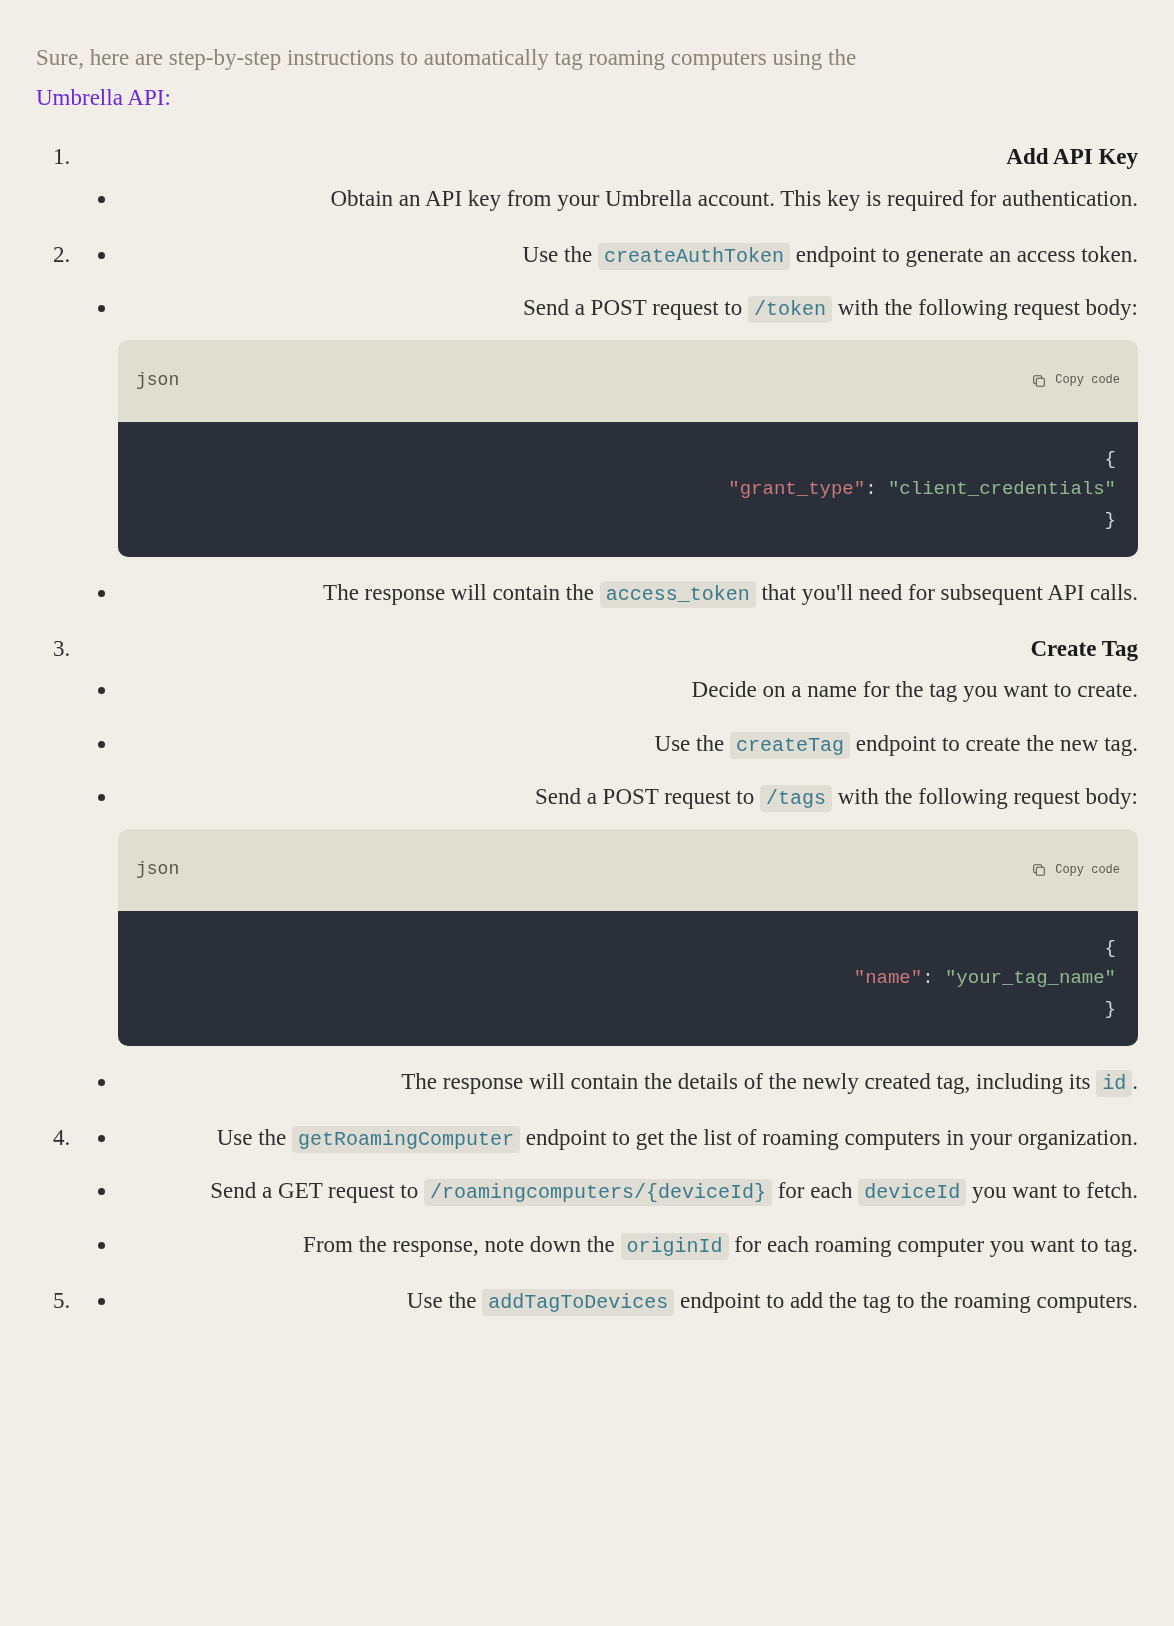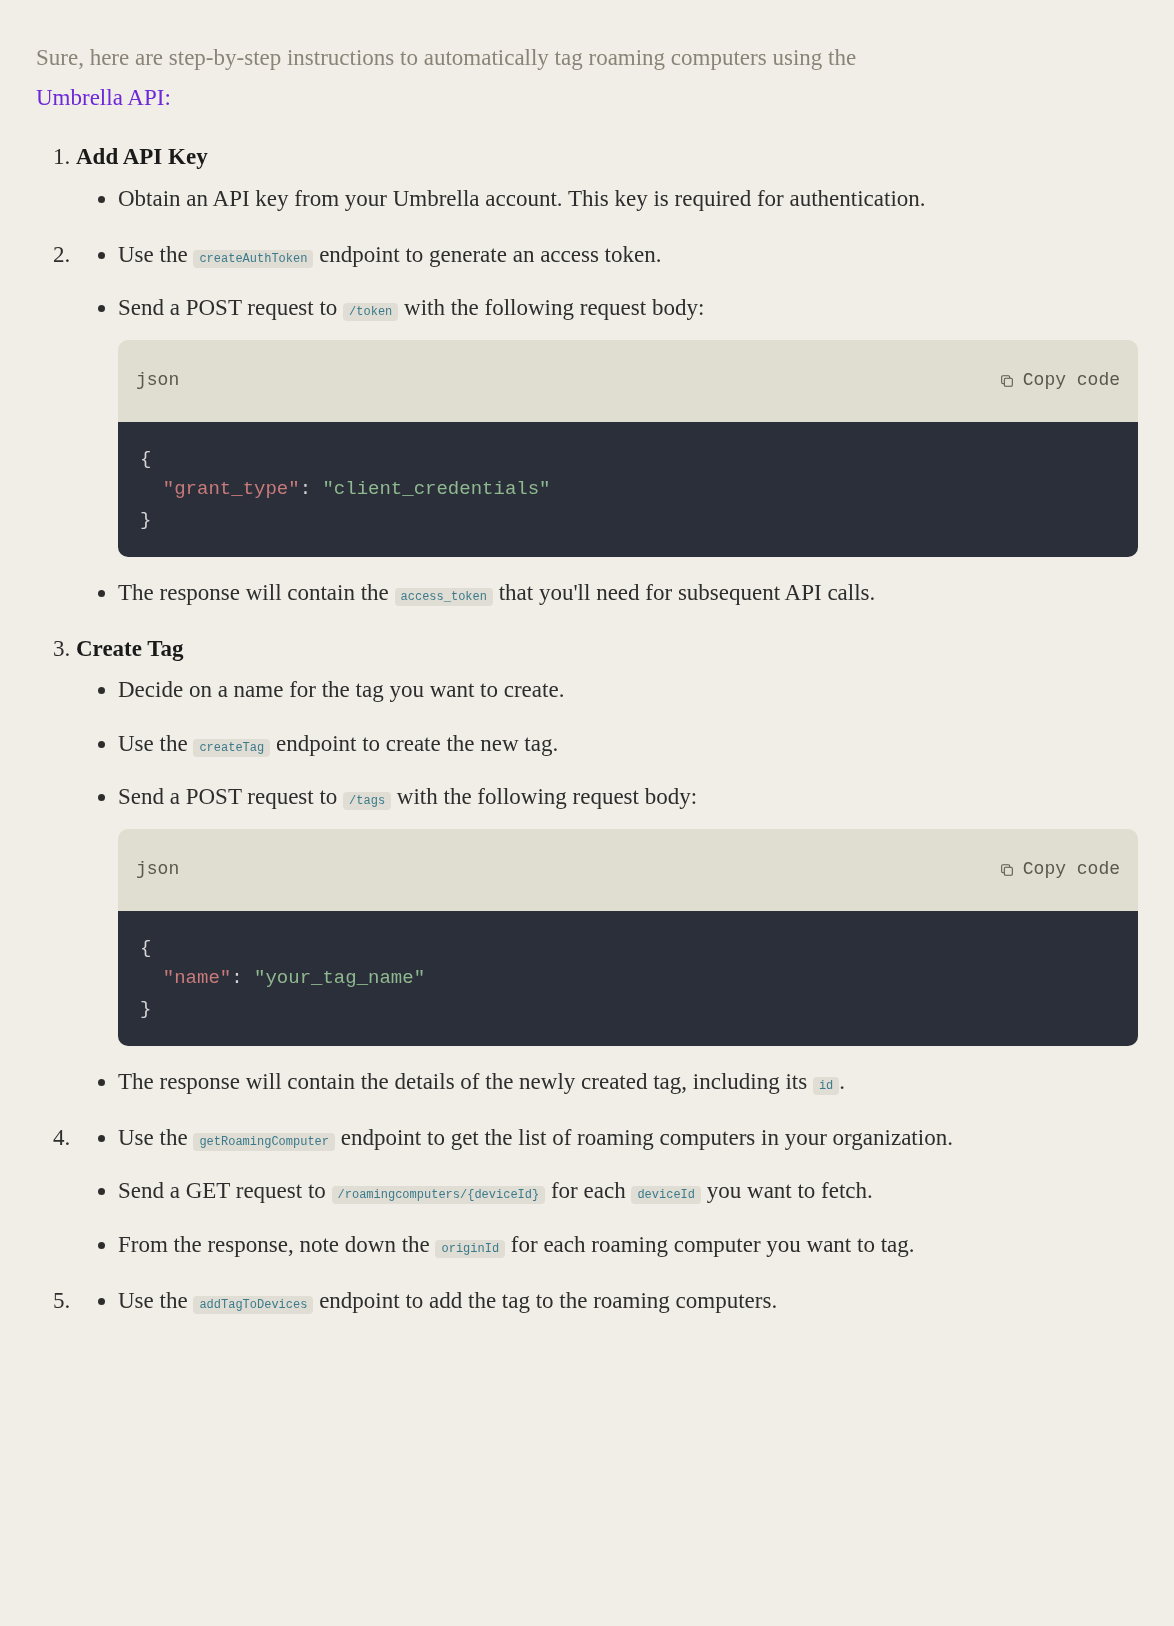--- a/index.html
+++ b/index.html
@@ -8,52 +8,52 @@
     font-family: Georgia, 'Times New Roman', serif;
     color: #2d2d2d;
     padding: 40px 36px;
     font-size: 23px;
     line-height: 1.55;
     width: 1174px;
   }
   .intro { color: #8a8478; margin-bottom: 4px; }
   .intro-rest { color: #6d28d9; margin-bottom: 24px; }
   ol.main { list-style: decimal; padding-left: 40px; }
-  ol.main > li { margin-bottom: 20px; }
+  ol.main > li { margin-bottom: 20px; text-align: right; }
   ol.main > li > .step-title { font-weight: 700; color: #1a1a1a; }
   ul.sub { list-style: disc; padding-left: 42px; margin-top: 6px; }
   ul.sub > li { margin-bottom: 18px; color: #2d2d2d; }
   code.inline {
     font-family: 'SFMono-Regular', Consolas, 'Liberation Mono', Menlo, monospace;
     background: #e0ded4;
     color: #3b7a8c;
     padding: 2px 6px;
     border-radius: 4px;
-    font-size: 12px;
+    font-size: 20px;
   }
   .code-block {
     margin-top: 14px;
     border-radius: 10px;
     overflow: hidden;
     font-family: 'SFMono-Regular', Consolas, 'Liberation Mono', Menlo, monospace;
   }
   .code-header {
     background: #e0ddd1;
     display: flex;
     justify-content: space-between;
     align-items: center;
     padding: 27px 18px;
     font-size: 18px;
     color: #5a574d;
   }
   .copy-btn {
     display: flex;
     align-items: center;
     gap: 8px;
-    font-size: 18px;
+    font-size: 12px;
     color: #5a574d;
     cursor: pointer;
   }
   .copy-btn svg { width: 16px; height: 16px; stroke: #5a574d; fill: none; stroke-width: 1.6; }
   .code-body {
     background: #2b2f3a;
     color: #d4d4d4;
     padding: 22px 22px;
     font-size: 19px;
     line-height: 1.6;

